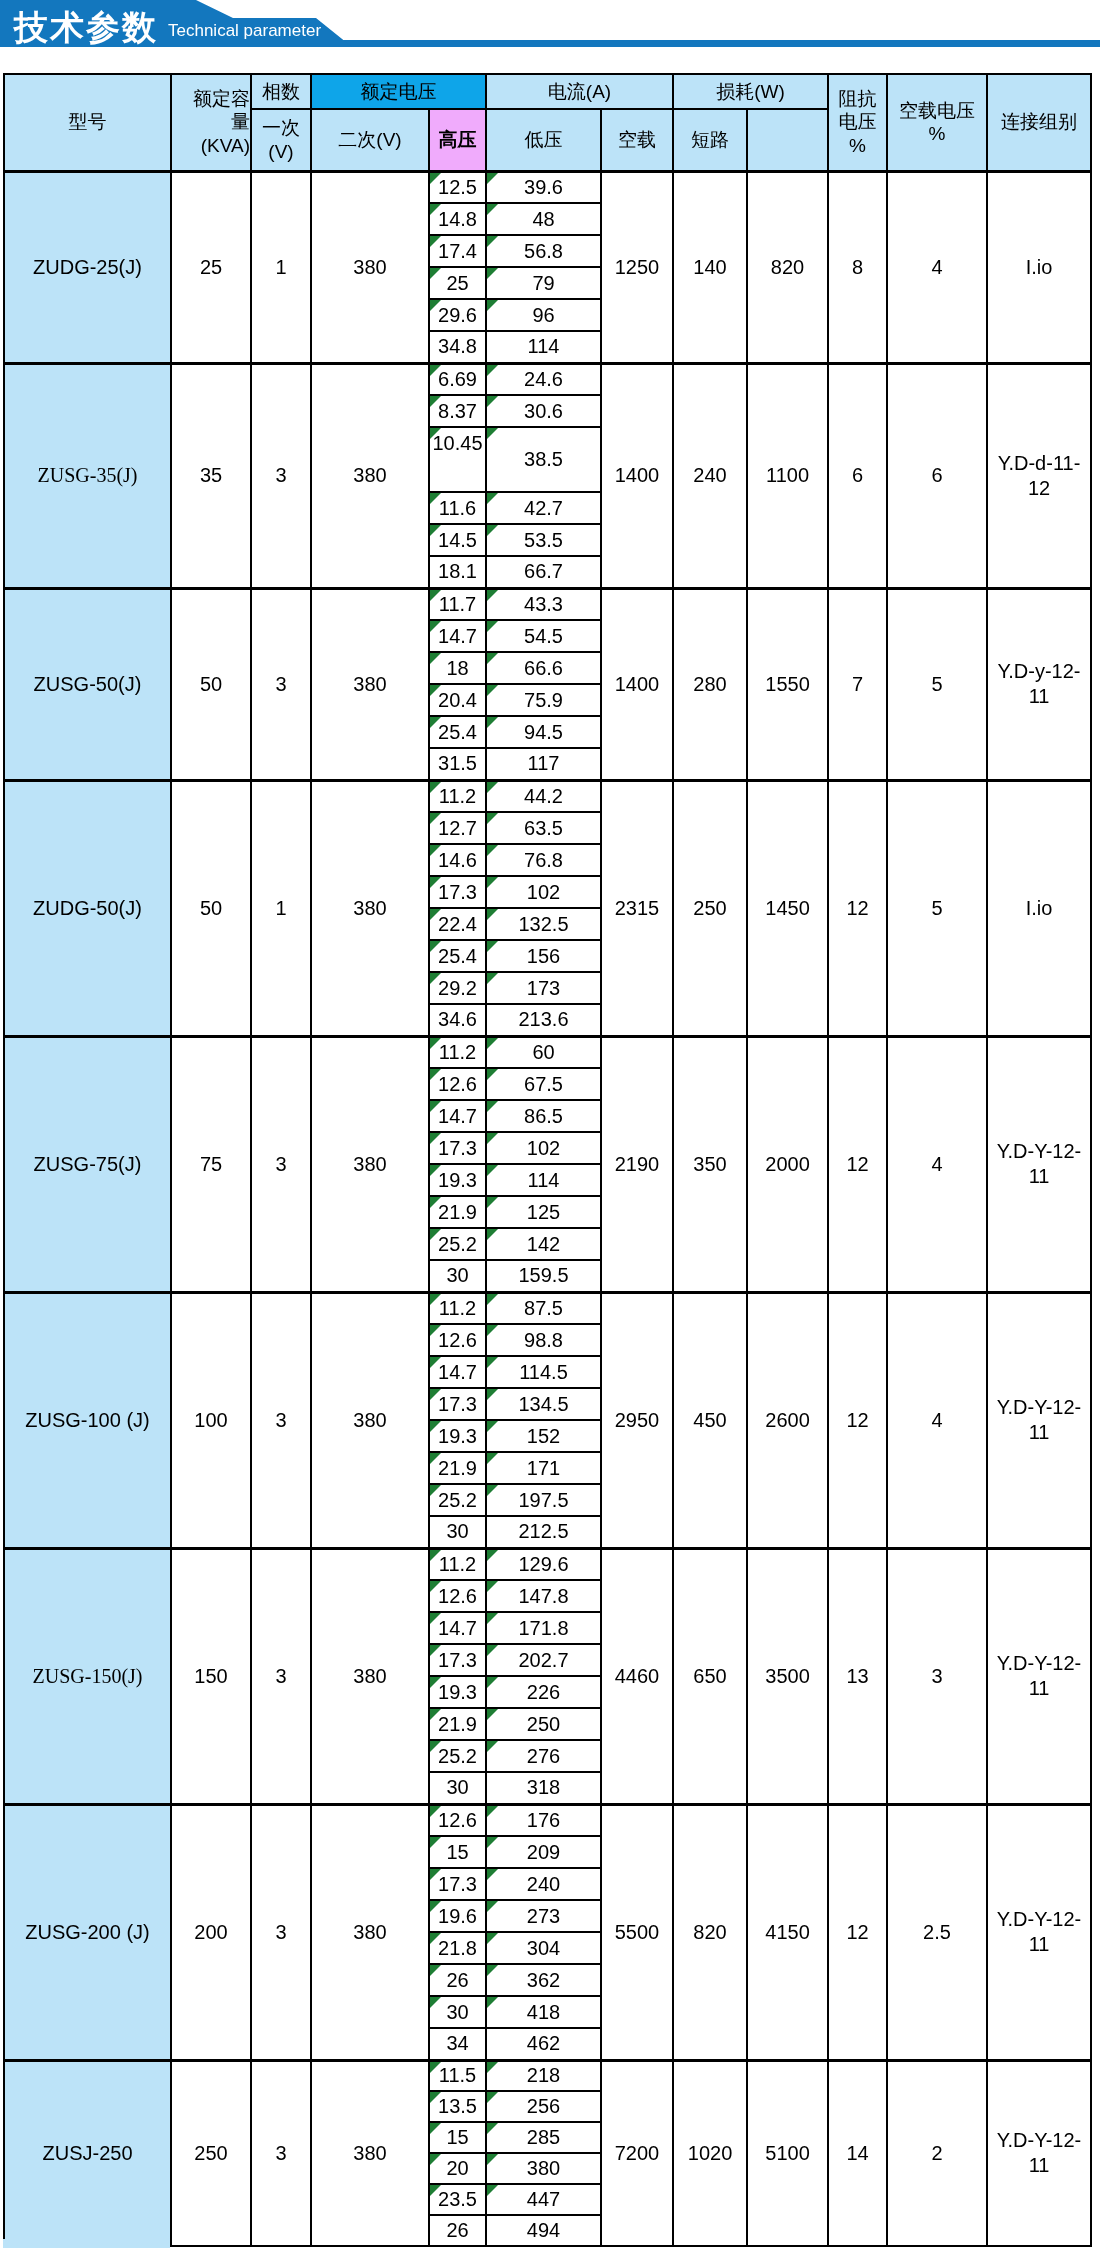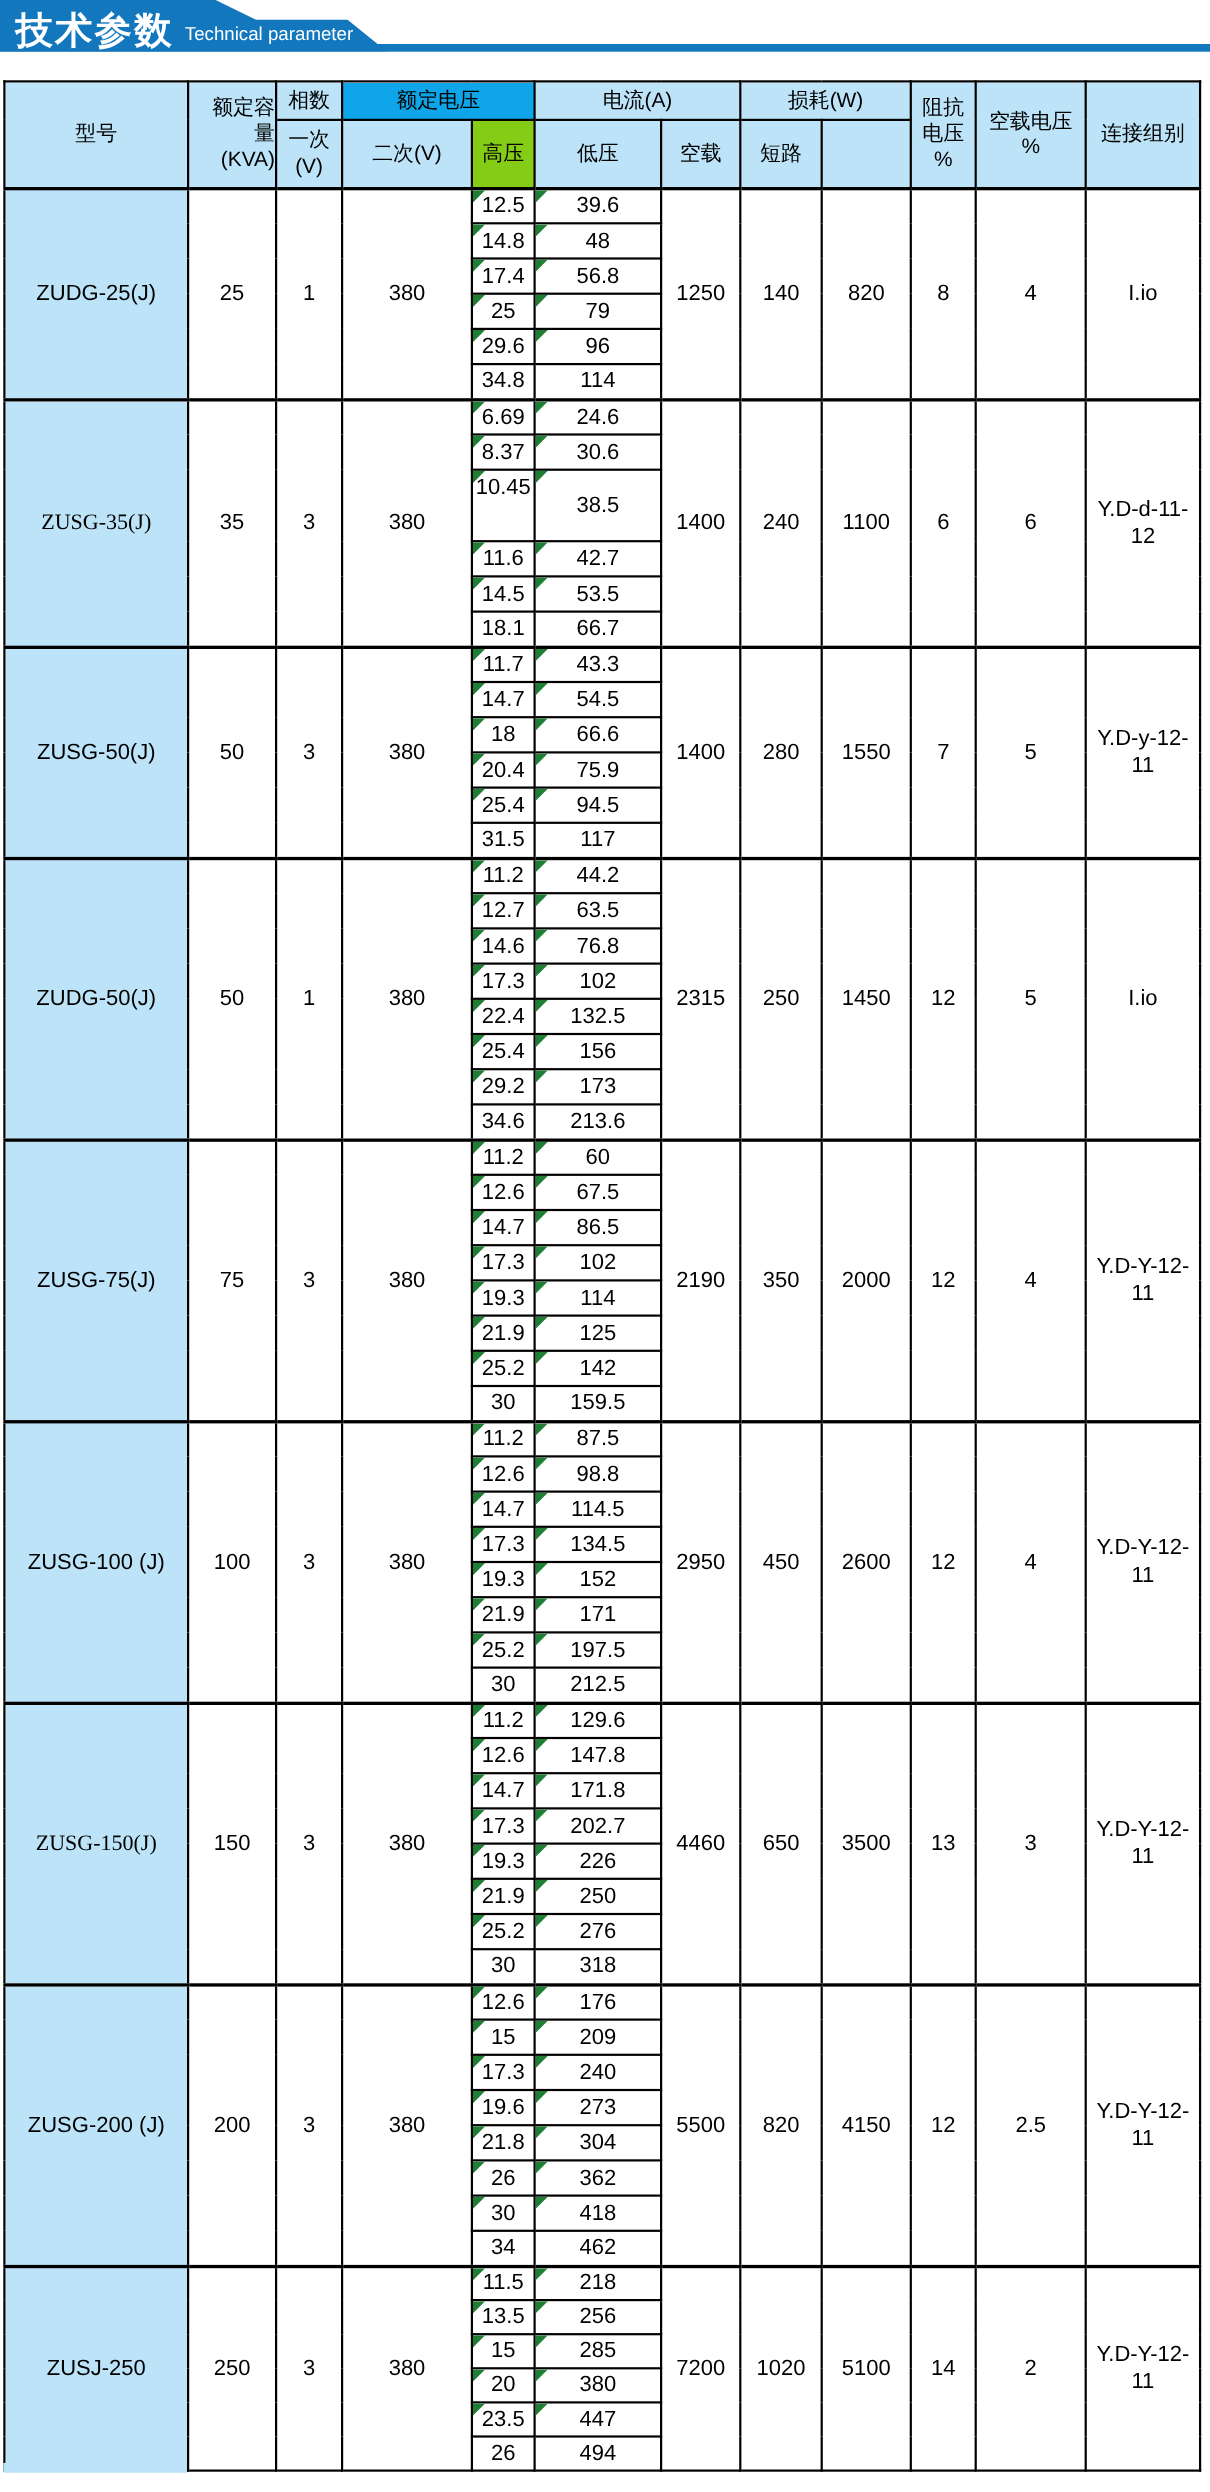--- a/index.html
+++ b/index.html
@@ -94,21 +94,21 @@
         <div>%</div>
       </th>
       <th rowspan="2" style="background: rgb(188, 227, 248);">连接组别</th>
     </tr>
     <tr style="height:62px">
       <th style="background: rgb(188, 227, 248);">
         <div>一次</div>
         <div>(V)</div>
       </th>
       <th style="background: rgb(188, 227, 248);">二次(V)</th>
-      <th style="background: #84cc16;">高压</th>
+      <th style="background: #f0abfc; font-weight: bold;">高压</th>
       <th style="background: rgb(188, 227, 248);">低压</th>
       <th style="background: rgb(188, 227, 248);">空载</th>
       <th style="background: rgb(188, 227, 248);">短路</th>
       <th style="background: rgb(188, 227, 248);"></th>
     </tr>
   </thead>
   <tbody id="table-body">
       <tr class="group-start" style="height: 32px;">
         <td class="model-cell" rowspan="6" style="background: rgb(188, 227, 248);">ZUDG-25(J)</td>
         <td rowspan="6">25</td>

